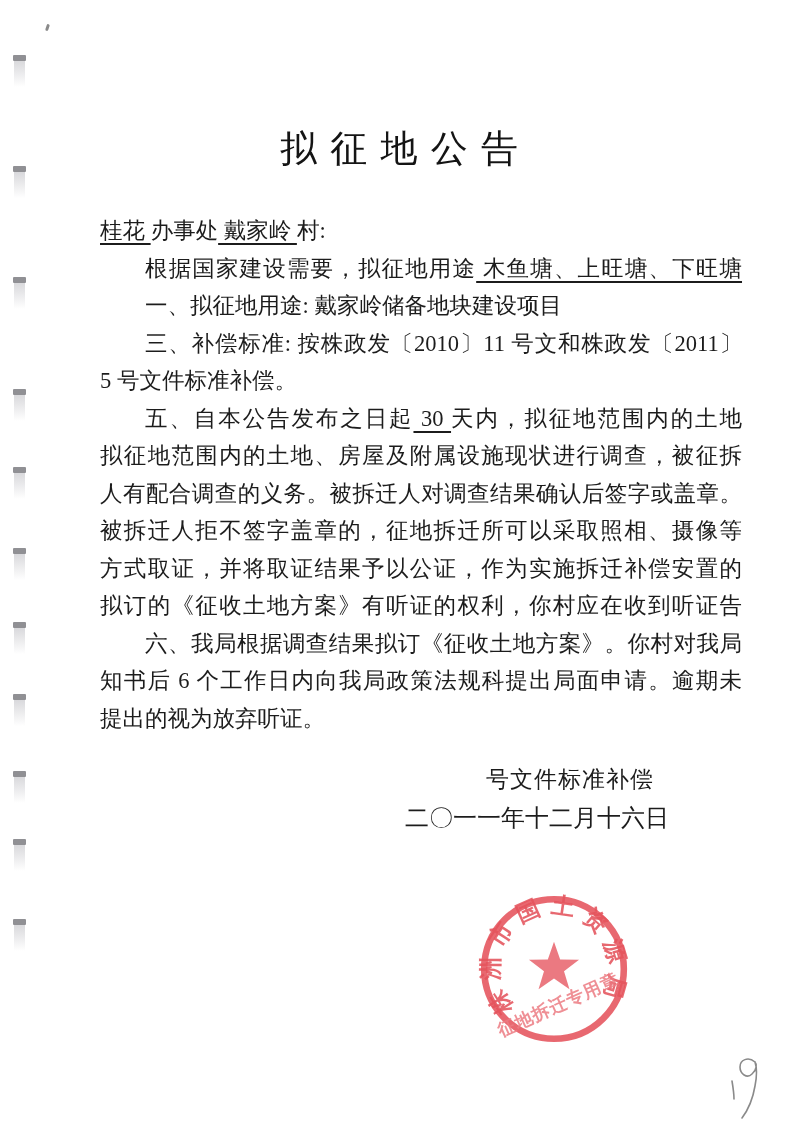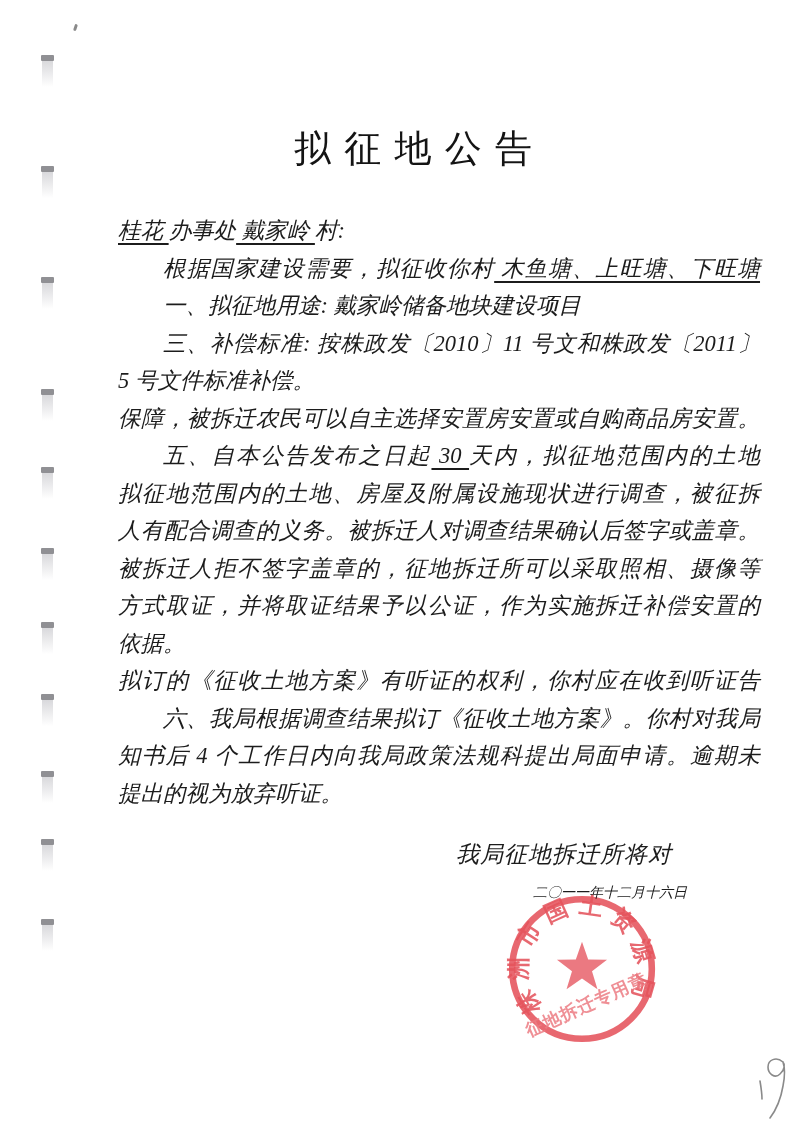--- a/index.html
+++ b/index.html
@@ -1,42 +1,42 @@
 <!DOCTYPE html>
 <html><head>
 <meta charset="utf-8">
 <style>
   html,body{margin:0;padding:0;}
   body{
     width:800px;height:1131px;position:relative;background:#ffffff;
     font-family:"Liberation Serif","DejaVu Serif",serif;color:#1c1c1c;
     overflow:hidden;
   }
-  .page{position:absolute;inset:0;margin-left:28px;}
+  .page{position:absolute;inset:0;}
   
   .mark{position:absolute;left:13px;width:13px;height:34px;}
   .mark::before{content:"";position:absolute;top:0;left:0;right:0;height:6px;background:#909094;border-radius:1px;}
   .mark::after{content:"";position:absolute;top:6px;left:1px;right:1px;height:26px;
     background:linear-gradient(#d9d9dc,rgba(255,255,255,0));}
   .speck{position:absolute;left:46px;top:24px;width:3px;height:7px;background:#8a8a8a;
     transform:rotate(18deg);border-radius:2px;}
   
   .title{position:absolute;top:124px;left:0;width:100%;text-align:center;
     font-size:37px;font-weight:500;letter-spacing:2px;color:#141414;}
   
-  .doc{position:absolute;left:90px;top:212px;width:642px;font-size:22.5px;line-height:37.5px;font-style:italic;}
+  .doc{position:absolute;left:100px;top:212px;width:642px;font-size:22.5px;line-height:37.5px;}
   .line{min-height:37.5px;}
   .line.fill{text-align:justify;text-align-last:justify;}
   .line.indent{text-indent:45px;}
   .u{text-decoration:underline;text-underline-offset:5px;text-decoration-thickness:1.5px;}
   
   .sig{margin-top:24px;font-size:23px;line-height:38px;}
   .sig-line{text-align:right;}
   .sig-agency{padding-right:88px;letter-spacing:1px;}
-  .sig-date{padding-right:73px;font-size:14px;}
+  .sig-date{padding-right:73px;font-size:24px;}
   
   .seal{position:absolute;left:468px;top:883px;width:172px;height:172px;
     mix-blend-mode:multiply;opacity:.9;}
   .seal svg{width:100%;height:100%;}
   .seal text{font-family:"Liberation Serif","DejaVu Serif",serif;font-weight:700;}
   
   .handnum{position:absolute;left:722px;top:1052px;width:52px;height:76px;}
 </style>
 </head>
 <body>
@@ -56,38 +56,36 @@
       <div class="mark" style="top: 839px;"></div>
       <div class="mark" style="top: 919px;"></div>
     </div>
   <div class="speck"></div>
 
   <div class="title">拟 征 地 公 告</div>
 
   <div class="doc">
     <div id="doc-lines">
         <div class="line"><span class="u"> 桂花 </span><span>办事处</span><span class="u"> 戴家岭 </span><span>村:</span></div>
-        <div class="line indent fill"><span>根据国家建设需要，拟征收你村</span><span class="u"> 木鱼塘、上旺塘、下旺塘</span></div>
+        <div class="line indent fill"><span>根据国家建设需要，拟征地用途</span><span class="u"> 木鱼塘、上旺塘、下旺塘</span></div>
         <div class="line indent"><span>一、拟征地用途: 戴家岭储备地块建设项目</span></div>
         <div class="line indent fill"><span>三、补偿标准: 按株政发〔2010〕11 号文和株政发〔2011〕</span></div>
         <div class="line"><span>5 号文件标准补偿。</span></div>
-        <div class="line fill"><span>保障，被拆迁农民可以自主选择安置房安置或自购商品房安置。</span></div>
         <div class="line indent fill"><span>五、自本公告发布之日起</span><span class="u"> 30 </span><span>天内，拟征地范围内的土地</span></div>
         <div class="line fill"><span>拟征地范围内的土地、房屋及附属设施现状进行调查，被征拆</span></div>
         <div class="line fill"><span>人有配合调查的义务。被拆迁人对调查结果确认后签字或盖章。</span></div>
         <div class="line fill"><span>被拆迁人拒不签字盖章的，征地拆迁所可以采取照相、摄像等</span></div>
         <div class="line fill"><span>方式取证，并将取证结果予以公证，作为实施拆迁补偿安置的</span></div>
-        <div class="line"><span>依据。</span></div>
         <div class="line fill"><span>拟订的《征收土地方案》有听证的权利，你村应在收到听证告</span></div>
         <div class="line indent fill"><span>六、我局根据调查结果拟订《征收土地方案》。你村对我局</span></div>
-        <div class="line fill"><span>知书后 4 个工作日内向我局政策法规科提出局面申请。逾期未</span></div>
+        <div class="line fill"><span>知书后 6 个工作日内向我局政策法规科提出局面申请。逾期未</span></div>
         <div class="line"><span>提出的视为放弃听证。</span></div>
       </div>
     <div class="sig">
-      <div class="sig-line sig-agency">我局征地拆迁所将对</div>
+      <div class="sig-line sig-agency">号文件标准补偿</div>
       <div class="sig-line sig-date">二〇一一年十二月十六日</div>
     </div>
   </div>
 
   <div class="seal">
     <svg viewBox="0 0 170 170" xmlns="http://www.w3.org/2000/svg">
       <circle cx="85" cy="85" r="69" fill="none" stroke="#e2404a" stroke-width="6.5" opacity="0.88"></circle>
       <g id="seal-ring-chars" font-size="23" fill="#e2404a" opacity="0.88">
           <text x="38.4" y="114.1" text-anchor="middle" transform="rotate(-122.0 38.4 114.1)">株</text>
           <text x="30.0" y="84.5" text-anchor="middle" transform="rotate(-89.4 30.0 84.5)">洲</text>

